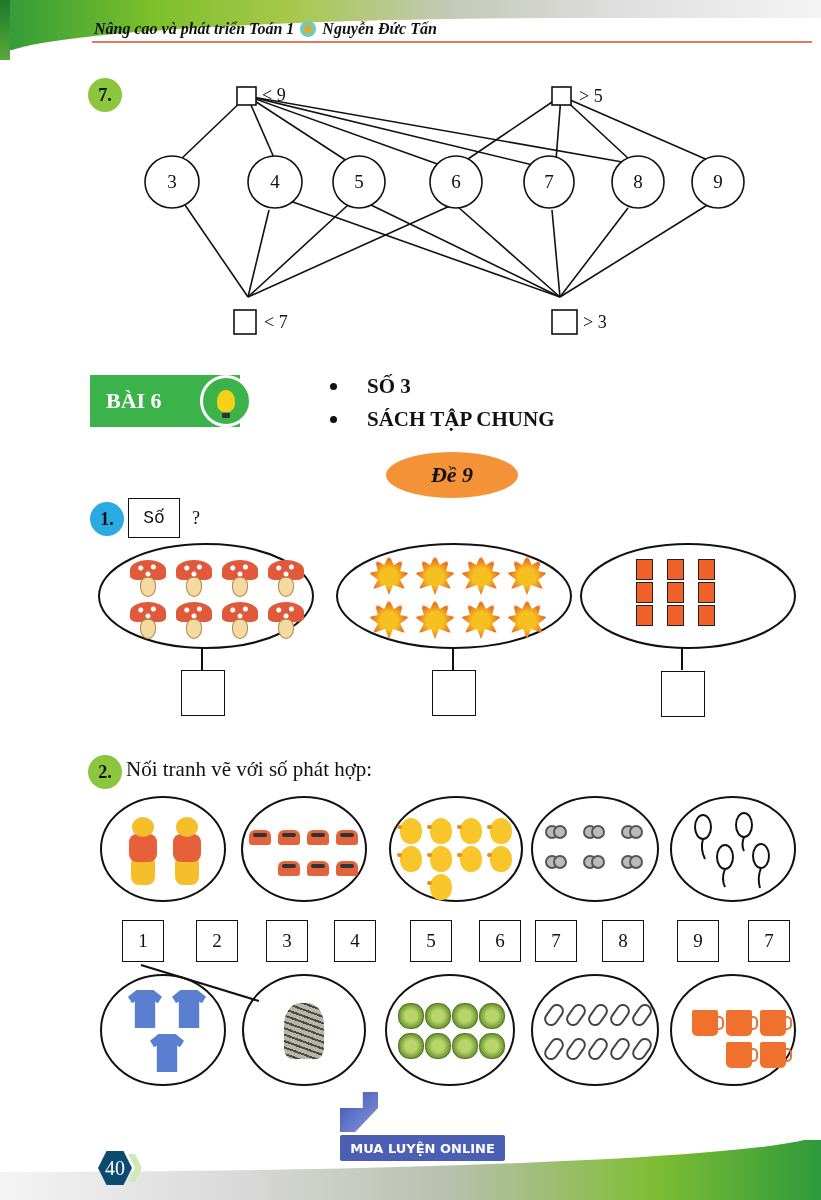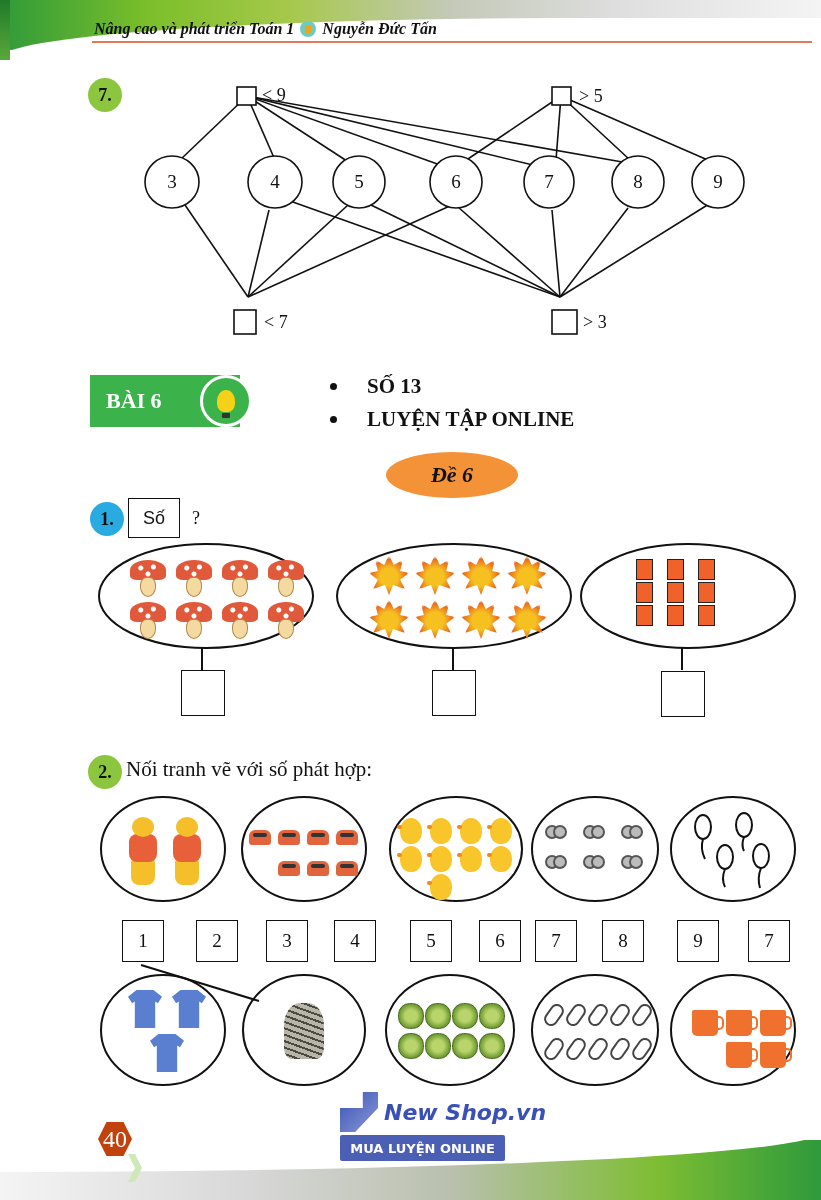--- a/index.html
+++ b/index.html
@@ -28,21 +28,21 @@
   .bulb-circle { position: absolute; left: 200px; top: 375px; width: 52px; height: 52px; border-radius: 50%; background: #3bb34a; border: 3px solid #fff; box-shadow: -3px 0 0 #3bb34a; display: flex; align-items: center; justify-content: center; }
   .bulb { width: 18px; height: 22px; background: #f7d117; border-radius: 50% 50% 40% 40%; position: relative; }
   .bulb::after { content: ""; position: absolute; left: 5px; bottom: -6px; width: 8px; height: 5px; background: #333; border-radius: 1px; }
 
   .topic-list { position: absolute; left: 330px; top: 370px; font-family: "Liberation Serif", serif; font-weight: bold; font-size: 21px; line-height: 33px; }
   .topic-list li { list-style: none; display: flex; align-items: center; }
   .topic-list li::before { content: ""; width: 7px; height: 7px; border-radius: 50%; background: #111; margin-right: 30px; }
 
   .de-badge { position: absolute; left: 386px; top: 452px; width: 132px; height: 46px; border-radius: 50%; background: #f39237; display: flex; align-items: center; justify-content: center; font-family: "Liberation Serif", serif; font-style: italic; font-weight: bold; font-size: 22px; color: #111; }
 
-  .q-label-box { position: absolute; left: 128px; top: 498px; width: 52px; height: 40px; border: 1.6px solid #111; font-family: Liberation Sans, sans-serif; font-size: 18px; display: flex; align-items: center; justify-content: center; }
+  .q-label-box { position: absolute; left: 128px; top: 498px; width: 52px; height: 40px; border: 1.6px solid #111; font-family: Liberation Mono, monospace; font-size: 18px; display: flex; align-items: center; justify-content: center; }
   .q-mark { position: absolute; left: 192px; top: 508px; font-family: "Liberation Serif", serif; font-size: 18px; }
 
   .q2-text { position: absolute; left: 126px; top: 757px; font-family: "Liberation Serif", serif; font-size: 21px; }
 
   .answer-box { position: absolute; width: 44px; height: 46px; border: 1.6px solid #111; background: #fff; }
   .num-box { position: absolute; width: 42px; height: 42px; border: 1.6px solid #111; background: #fff; font-family: "Liberation Serif", serif; font-size: 19px; display: flex; align-items: center; justify-content: center; }
 
   .pic-grid { position: absolute; display: grid; gap: 4px; justify-items: center; align-items: center; }
   .mushroom { width: 36px; height: 38px; position: relative; }
   .mushroom .cap { position: absolute; left: 0; top: 0; width: 36px; height: 20px; background: radial-gradient(circle at 30% 40%, #fff 2px, transparent 3px), radial-gradient(circle at 65% 35%, #fff 2px, transparent 3px), radial-gradient(circle at 50% 70%, #fff 2px, transparent 3px), #e0593b; border-radius: 50% 50% 20% 20%; }
@@ -65,21 +65,21 @@
   .cat { width: 40px; height: 56px; background: repeating-linear-gradient(20deg, #b8b5a8 0 4px, #4a4a44 4px 6px); border-radius: 40% 40% 20% 20%; }
   .cabbage { width: 26px; height: 26px; background: radial-gradient(circle, #b8d46a 0 35%, #6f9a33 70%); border-radius: 45%; border: 1px solid #4b6b20; }
   .clip { width: 14px; height: 24px; border: 2px solid #444; border-radius: 7px; transform: rotate(35deg); }
   .mug { width: 26px; height: 26px; background: #f0702e; border-radius: 2px 2px 5px 5px; position: relative; }
   .mug::after { content: ""; position: absolute; right: -6px; top: 6px; width: 6px; height: 10px; border: 2px solid #f0702e; border-left: none; border-radius: 0 5px 5px 0; }
 
   
   .bottom-band { position: absolute; left: 0; bottom: 0; width: 821px; height: 60px;
     background: linear-gradient(90deg, #f4f4f4 0%, #d8d8d8 30%, #b9c0ae 55%, #7ebd33 80%, #2e9a3b 100%); }
   .bottom-band::before { content: ""; position: absolute; left: 0; right: 0; top: -8px; height: 40px; background: #fff; border-radius: 0 0 100% 0 / 0 0 100% 0; }
-  .page-num { position: absolute; left: 98px; top: 1122px; width: 34px; height: 34px; background: #c2410c; clip-path: polygon(25% 0, 75% 0, 100% 50%, 75% 100%, 25% 100%, 0 50%); color: #fff; font-family: "Liberation Serif", serif; font-size: 24px; display: flex; align-items: center; justify-content: center; z-index: 2; }
+  .page-num { position: absolute; left: 98px; top: 1151px; width: 34px; height: 34px; background: #0c4a6e; clip-path: polygon(25% 0, 75% 0, 100% 50%, 75% 100%, 25% 100%, 0 50%); color: #fff; font-family: "Liberation Serif", serif; font-size: 20px; display: flex; align-items: center; justify-content: center; z-index: 2; }
   .page-num-arrow { position: absolute; left: 128px; top: 1154px; width: 14px; height: 28px; background: #cfe8b8; clip-path: polygon(0 0, 50% 0, 100% 50%, 50% 100%, 0 100%, 50% 50%); z-index: 1; }
   .shop-logo { position: absolute; left: 340px; top: 1092px; display: flex; align-items: center; gap: 6px; z-index: 2; }
   .shop-arrow { width: 38px; height: 40px; background: linear-gradient(135deg, #3a53b5, #8b99d8); clip-path: polygon(0 40%, 60% 40%, 60% 0, 100% 0, 100% 40%, 40% 100%, 0 100%); }
   .shop-name { font-family: "DejaVu Sans", sans-serif; font-weight: bold; font-style: italic; font-size: 22px; color: #3950b8; }
   .shop-sub { position: absolute; left: 340px; top: 1135px; width: 165px; height: 26px; background: #4b5fb5; color: #fff; font-family: "DejaVu Sans", sans-serif; font-weight: bold; font-size: 13px; display: flex; align-items: center; justify-content: center; border-radius: 2px; z-index: 2; }
 </style>
 </head>
 <body>
 
 <div class="top-band"></div>
@@ -155,24 +155,24 @@
 <div style="position:absolute;left:626px;top:171px;width:24px;text-align:center;font-family:'Liberation Serif',serif;font-size:19px;">8</div>
 <div style="position:absolute;left:706px;top:171px;width:24px;text-align:center;font-family:'Liberation Serif',serif;font-size:19px;">9</div>
 
 <div class="bai-box">
     <span>BÀI 6</span>
   </div>
 <div class="bulb-circle">
     <div class="bulb"></div>
   </div>
 <ul class="topic-list">
-  <li>SỐ 13</li>
-  <li>LUYỆN TẬP ONLINE</li>
+  <li>SỐ 3</li>
+  <li>SÁCH TẬP CHUNG</li>
 </ul>
-<div class="de-badge">Đề 6</div>
+<div class="de-badge">Đề 9</div>
 
 <div class="num-badge blue-badge" style="left:90px;top:502px;">1.</div>
 <div class="q-label-box">Số</div>
 <div class="q-mark">?</div>
 
 <svg class="diagram" width="821" height="1200">
   <g stroke="#111" stroke-width="2" fill="none">
     <ellipse cx="206" cy="596" rx="107" ry="52"></ellipse>
     <ellipse cx="454" cy="596" rx="117" ry="52"></ellipse>
     <ellipse cx="688" cy="596" rx="107" ry="52"></ellipse>
@@ -364,15 +364,14 @@
   <div></div>
   <div class="mug"></div>
   <div class="mug"></div>
 </div>
 
 <div class="bottom-band"></div>
 <div class="page-num-arrow"></div>
 <div class="page-num">40</div>
 <div class="shop-logo">
   <div class="shop-arrow"></div>
-  <span class="shop-name">New Shop.vn</span>
 </div>
 <div class="shop-sub">MUA LUYỆN ONLINE</div>
 
 </body></html>

